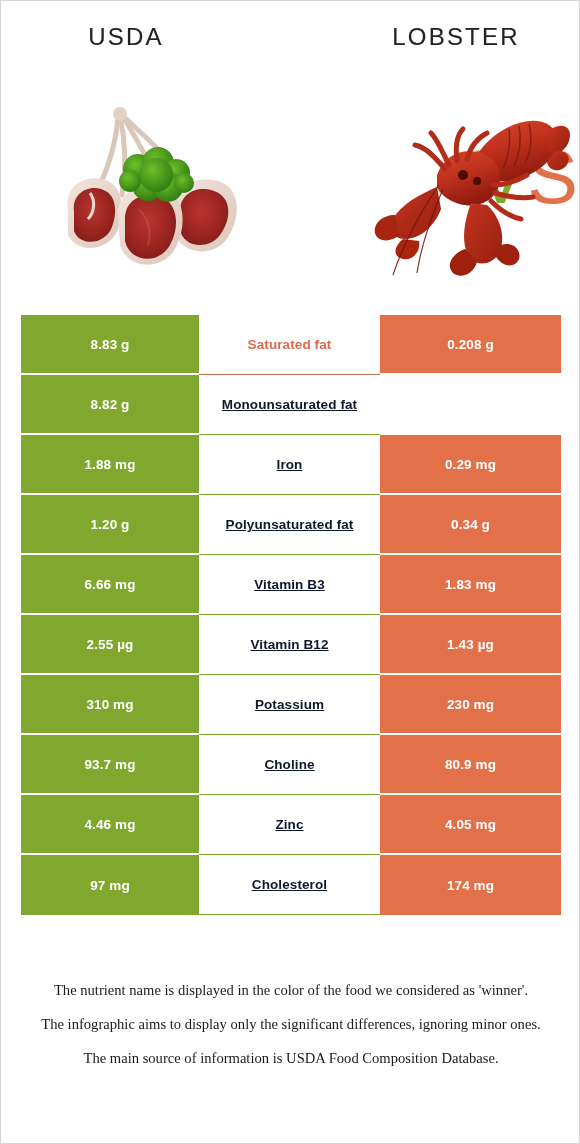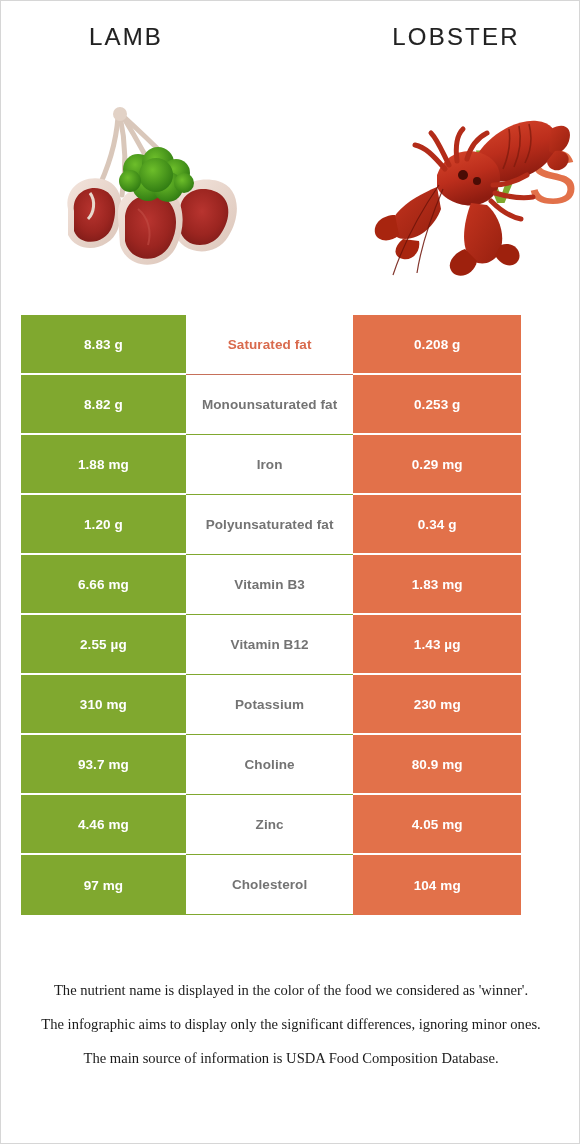--- a/index.html
+++ b/index.html
@@ -63,21 +63,21 @@
   .food-left  { left: 55px;  width: 195px; height: 195px; }
   .food-right { left: 358px; width: 215px; height: 195px; }
 
   .food svg { display: block; width: 100%; height: 100%; }
 
   
   .table {
     position: absolute;
     top: 314px;
     left: 20px;
-    width: 500px;
+    width: 540px;
   }
 
   .row {
     display: flex;
     height: 60px;
     align-items: stretch;
   }
 
   .cell {
     display: flex;
@@ -105,21 +105,21 @@
   .cell-right {
     width: 181px;
     background: #E2714A;
     color: #ffffff;
     border-bottom: 2px solid #ffffff;
   }
 
   .row:last-child .cell-left,
   .row:last-child .cell-right { border-bottom: none; }
 
-  .label-green  { color: #737373; }
+  .label-green  { color: #0f172a; text-decoration: underline; }
   .label-orange { color: #D96A4D; }
 
   
   .footer {
     position: absolute;
     top: 966px;
     left: 24px;
     width: 532px;
     text-align: center;
     font-family: "Liberation Serif", serif;
@@ -129,21 +129,21 @@
   }
   .footer p { margin: 13px; }
 </style>
 </head>
 <body>
 
 <div class="page">
 
   <div class="header">
 
-    <div class="title title-left">LAMB</div>
+    <div class="title title-left">USDA</div>
 
     <div class="title title-right">LOBSTER</div>
 
     <div class="food food-left">
       <svg viewBox="0 0 195 195" xmlns="http://www.w3.org/2000/svg">
         <defs>
           <radialGradient id="meatG" cx="45%" cy="40%" r="70%">
             <stop offset="0%" stop-color="#B8342F"></stop>
             <stop offset="60%" stop-color="#9B2520"></stop>
             <stop offset="100%" stop-color="#7A1A17"></stop>
@@ -281,21 +281,20 @@
           <span class="label-orange">Saturated fat</span>
         </div>
       <div class="cell cell-right">0.208 g</div>
     </div>
 
     <div class="row">
       <div class="cell cell-left">8.82 g</div>
       <div class="cell cell-mid">
           <span class="label-green">Monounsaturated fat</span>
         </div>
-      <div class="cell cell-right">0.253 g</div>
     </div>
 
     <div class="row">
       <div class="cell cell-left">1.88 mg</div>
       <div class="cell cell-mid">
           <span class="label-green">Iron</span>
         </div>
       <div class="cell cell-right">0.29 mg</div>
     </div>
 
@@ -345,21 +344,21 @@
           <span class="label-green">Zinc</span>
         </div>
       <div class="cell cell-right">4.05 mg</div>
     </div>
 
     <div class="row">
       <div class="cell cell-left">97 mg</div>
       <div class="cell cell-mid">
           <span class="label-green">Cholesterol</span>
         </div>
-      <div class="cell cell-right">104 mg</div>
+      <div class="cell cell-right">174 mg</div>
     </div>
 
   </div>
 
   <div class="footer">
     <p>The nutrient name is displayed in the color of the food we considered as 'winner'.</p>
     <p>The infographic aims to display only the significant differences, ignoring minor ones.</p>
     <p>The main source of information is USDA Food Composition Database.</p>
   </div>
 

